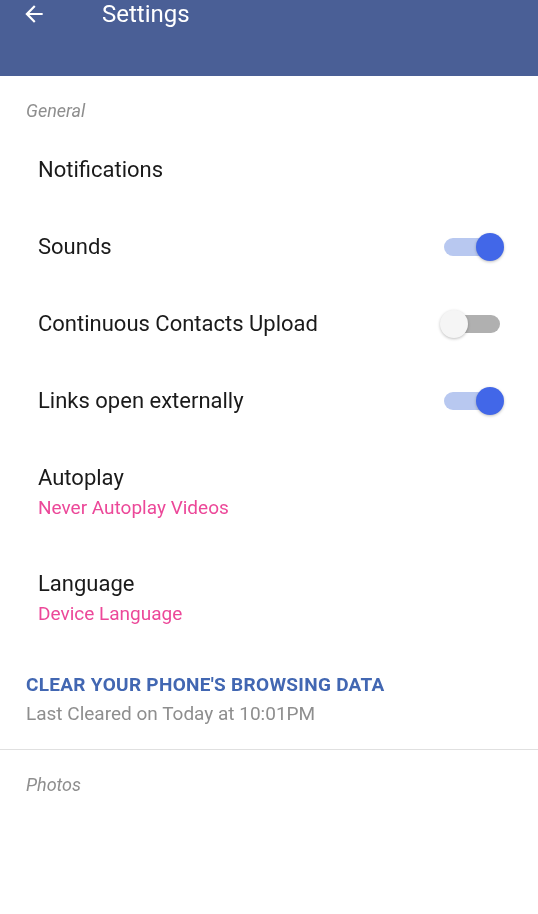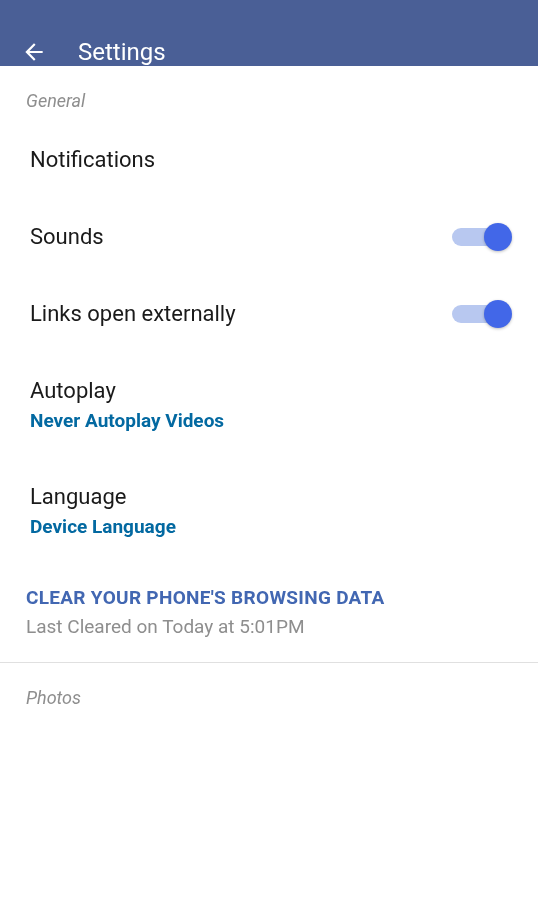--- a/index.html
+++ b/index.html
@@ -9,24 +9,25 @@
   }
   body {
     width: 538px;
     height: 914px;
     font-family: -apple-system, BlinkMacSystemFont, 'Segoe UI', Roboto, Helvetica, Arial, sans-serif;
     background: #ffffff;
     overflow: hidden;
   }
   .header {
     background: #4a5f96;
-    height: 66px;
+    height: 76px;
     display: flex;
-    align-items: flex-end;
+    align-items: flex-start;
     padding: 0 20px;
+    gap: 24px;
   }
   .back-icon {
     width: 28px;
     height: 28px;
     display: flex;
     align-items: center;
     justify-content: center;
     margin-right: 30px;
   }
   .header-title {
@@ -38,37 +39,37 @@
     padding: 0;
   }
   .section-label {
     color: #8e8e8e;
     font-size: 18px;
     font-weight: 400;
     padding: 24px 26px 10px 26px;
     font-style: italic;
   }
   .row {
-    padding: 26px 30px;
+    padding: 26px 38px;
     display: flex;
     align-items: center;
     justify-content: center;
   }
   .row-text {
     flex: 1;
   }
   .row-title {
     color: #1a1a1a;
     font-size: 22px;
     font-weight: 400;
   }
   .row-subtitle {
-    color: #0369a1;
+    color: #ec4899;
     font-size: 19px;
-    font-weight: 700;
+    font-weight: 400;
     margin-top: 6px;
   }
   .row-action-title {
     color: #4267b2;
     font-size: 19px;
     font-weight: 700;
     letter-spacing: 0.3px;
   }
   .row-action-subtitle {
     color: #8e8e8e;
@@ -137,20 +138,28 @@
 
   <div class="row">
     <div class="row-text">
       <div class="row-title">Sounds</div>
     </div>
     <div class="toggle toggle-on">
       <div class="toggle-knob"></div>
     </div>
   </div>
 
+  <div class="row">
+    <div class="row-text">
+      <div class="row-title">Continuous Contacts Upload</div>
+    </div>
+    <div class="toggle toggle-off">
+      <div class="toggle-knob"></div>
+    </div>
+  </div>
 
   <div class="row">
     <div class="row-text">
       <div class="row-title">Links open externally</div>
     </div>
     <div class="toggle toggle-on">
       <div class="toggle-knob"></div>
     </div>
   </div>
 
@@ -163,20 +172,20 @@
 
   <div class="row">
     <div class="row-text">
       <div class="row-title">Language</div>
       <div class="row-subtitle">Device Language</div>
     </div>
   </div>
 
   <div class="action-row">
     <div class="row-action-title">CLEAR YOUR PHONE'S BROWSING DATA</div>
-    <div class="row-action-subtitle">Last Cleared on Today at 5:01PM</div>
+    <div class="row-action-subtitle">Last Cleared on Today at 10:01PM</div>
   </div>
 
   <div class="divider"></div>
 
   <div class="section-label">Photos</div>
 
 </div>
 
 </body></html>

